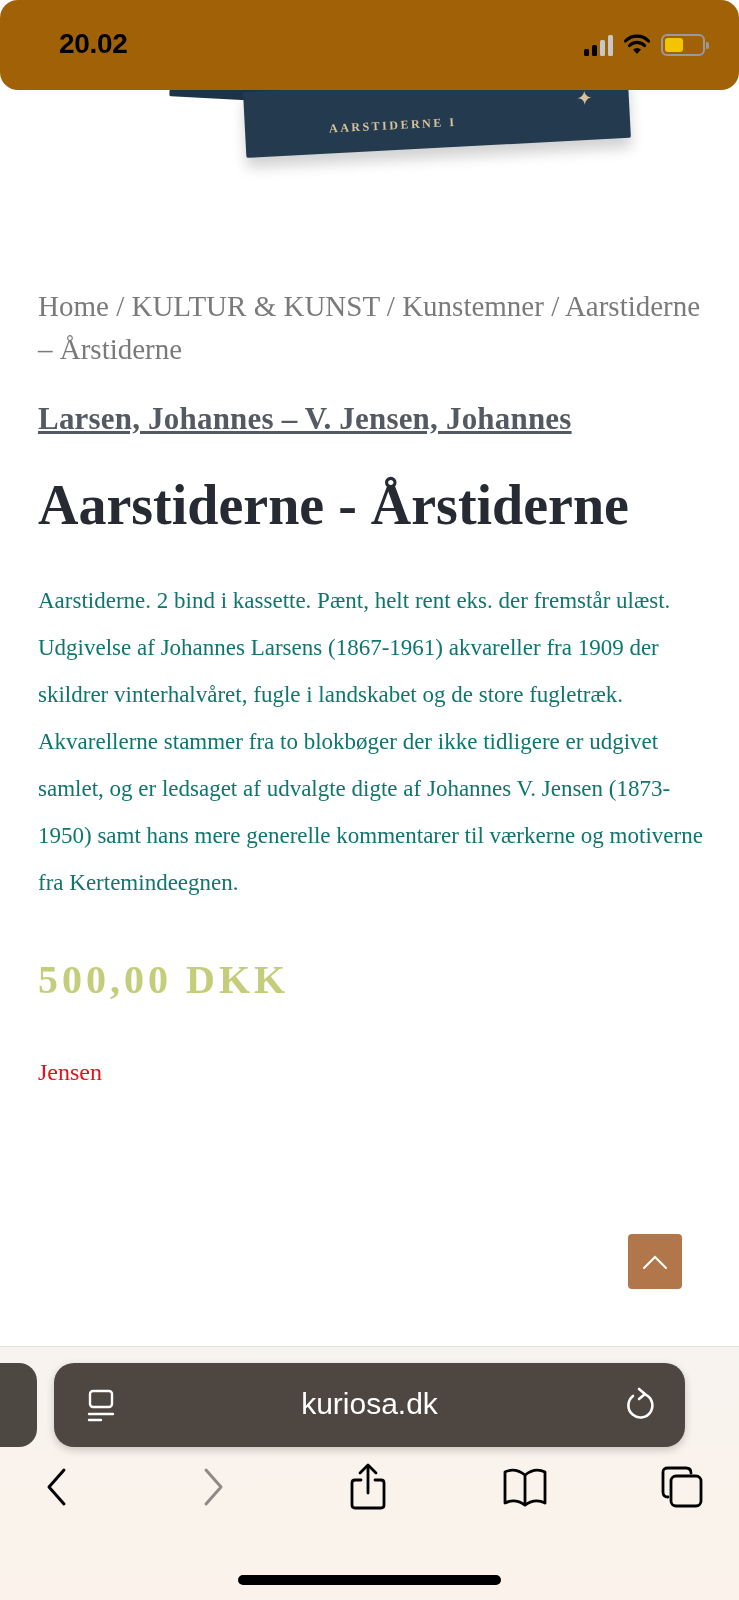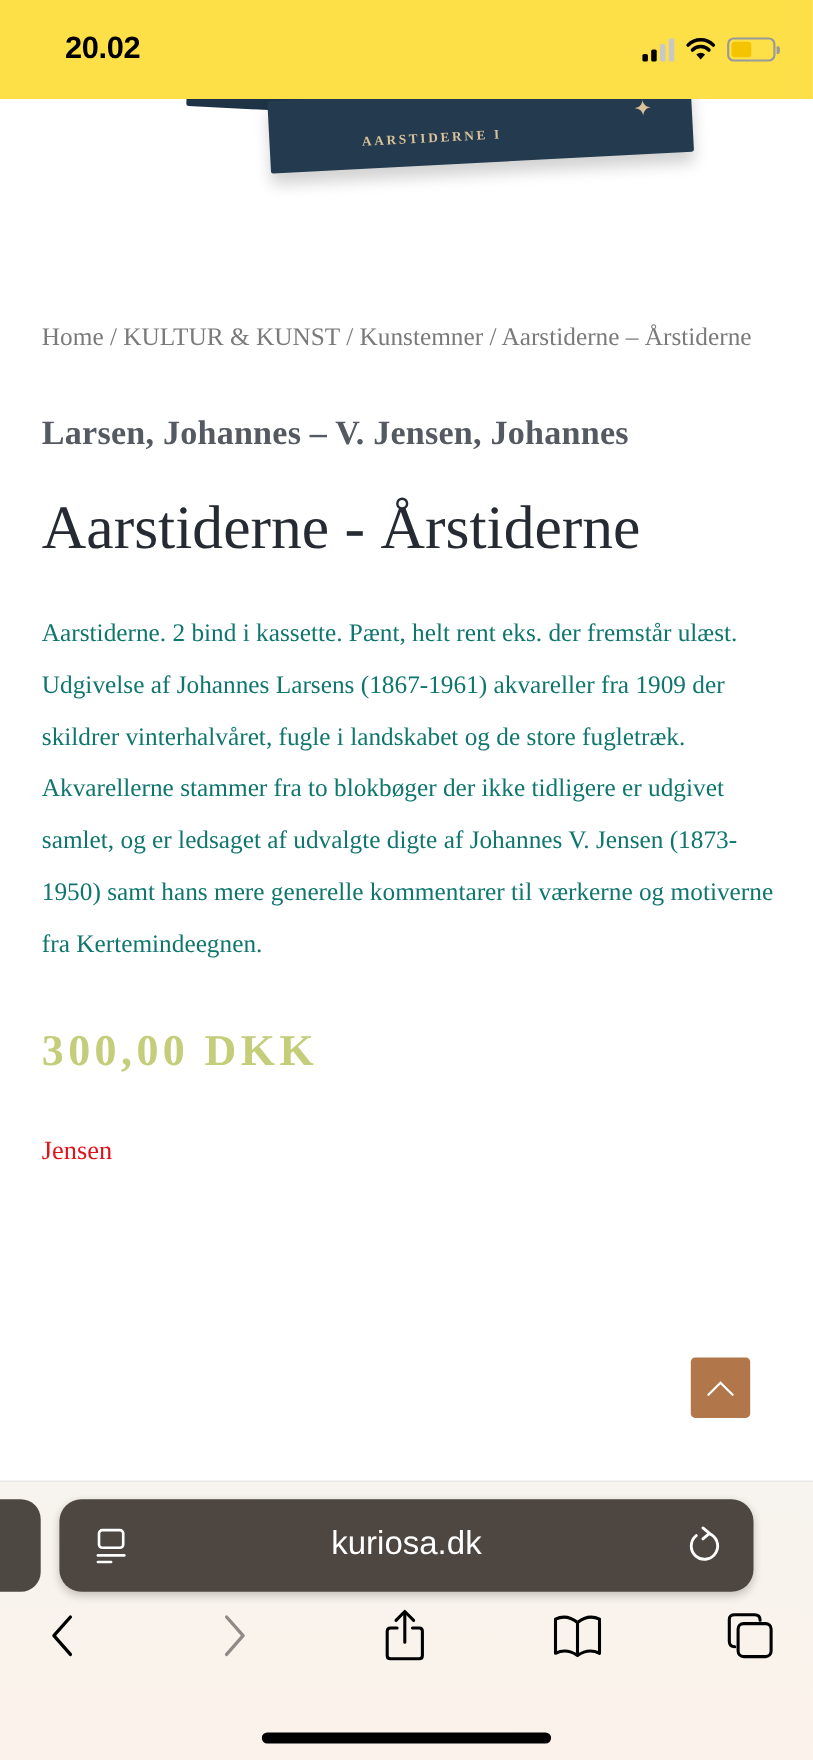--- a/index.html
+++ b/index.html
@@ -1,39 +1,39 @@
 <!DOCTYPE html>
 <html><head>
   <meta charset="utf-8">
   <style>
     * { box-sizing: border-box; margin: 0; padding: 0; }
     html, body { width: 739px; height: 1600px; overflow: hidden; background: #ffffff; }
     body { position: relative; font-family: "Liberation Serif", serif; }
 
-    .status-bar { position: absolute; top: 0; left: 0; width: 739px; height: 90px; background: #fde047; z-index: 5; }
+    .status-bar { position: absolute; top: 0; left: 0; width: 739px; height: 90px; background: #a16207; z-index: 5; border-radius: 18px; }
     .status-time { position: absolute; left: 59px; top: 28px; font-family: "Liberation Sans", sans-serif; font-size: 28px; font-weight: 700; color: #000; letter-spacing: -0.3px; }
     .status-icons { position: absolute; right: 34px; top: 34px; display: flex; align-items: center; gap: 10px; }
     .signal { display: flex; align-items: flex-end; gap: 3px; height: 22px; }
     .signal span { width: 5px; border-radius: 1.5px; background: #000; }
     .signal span.off { background: #c8c8c8; }
     .battery { width: 44px; height: 22px; border: 2px solid #9a9a9a; border-radius: 6px; position: relative; padding: 2px; }
     .battery .fill { width: 18px; height: 14px; background: #f5c400; border-radius: 3px; }
     .battery::after { content: ""; position: absolute; right: -6px; top: 6px; width: 3px; height: 7px; background: #9a9a9a; border-radius: 0 2px 2px 0; }
 
     .hero { position: absolute; top: 88px; left: 0; width: 739px; height: 110px; overflow: hidden; background: #fff; }
     .book-top { position: absolute; left: 170px; top: -20px; width: 450px; height: 40px; background: #1f3346; transform: rotate(3deg); border-radius: 2px; }
     .book-main { position: absolute; left: 243px; top: 4px; width: 385px; height: 66px; background: #233a4f; transform: rotate(-3deg); transform-origin: left top; box-shadow: 0 10px 14px rgba(0,0,0,0.18); border-radius: 2px; }
     .book-title { position: absolute; left: 84px; top: 34px; font-size: 12px; letter-spacing: 2.5px; color: #d8c29a; font-weight: 700; }
     .book-bird { position: absolute; right: 36px; top: 12px; font-size: 20px; color: #d8c29a; }
 
     .content { position: absolute; left: 38px; top: 285px; width: 665px; }
-    .breadcrumb { font-size: 23px; line-height: 43px; color: #7a7a7a; }
+    .breadcrumb { font-size: 29px; line-height: 43px; color: #7a7a7a; }
     .breadcrumb a { color: #7a7a7a; text-decoration: none; }
-    .authors { margin-top: 48px; font-size: 31px; font-weight: 700; color: #555a62; letter-spacing: 0.2px; }
-    .title { margin-top: 34px; font-size: 56px; line-height: 68px; color: #252a33; font-weight: 400; }
+    .authors { margin-top: 30px; font-size: 31px; font-weight: 700; color: #555a62; letter-spacing: 0.2px; text-decoration: underline; }
+    .title { margin-top: 34px; font-size: 56px; line-height: 68px; color: #252a33; font-weight: 700; }
     .subtitle { margin-top: 22px; font-size: 28px; font-style: italic; line-height: 51px; color: #6a6a6a; }
     .desc { margin-top: 38px; font-size: 23px; line-height: 47px; color: #0f766e; }
     .price { margin-top: 50px; font-size: 40px; font-weight: 700; color: #c4ce7a; letter-spacing: 4px; }
     .stock { margin-top: 56px; font-size: 24px; color: #e0131b; }
 
     .scroll-top { position: absolute; left: 628px; top: 1234px; width: 54px; height: 55px; background: #b1774a; border-radius: 4px; display: flex; align-items: center; justify-content: center; cursor: pointer; }
 
     .safari { position: absolute; left: 0; top: 1346px; width: 739px; height: 304px; background: linear-gradient(#f7f3ee, #fcf3ea); border-top: 1px solid #e2e2e2; }
     .prev-tab { position: absolute; left: -20px; top: 16px; width: 57px; height: 84px; background: #4e4843; border-radius: 18px; }
     .url-bar { position: absolute; left: 54px; top: 16px; width: 631px; height: 84px; background: #4d4641; border-radius: 20px; box-shadow: 0 3px 8px rgba(0,0,0,0.2); }
@@ -77,21 +77,21 @@
 </div>
 
 <div class="content">
   <nav class="breadcrumb">
     <a href="#">Home</a><span> / </span><a href="#">KULTUR &amp; KUNST</a><span> / </span><a href="#">Kunstemner</a><span> / </span><span>Aarstiderne – Årstiderne</span>
   </nav>
 
   <div class="authors">Larsen, Johannes – V. Jensen, Johannes</div>
   <h1 class="title">Aarstiderne - Årstiderne</h1>
   <p class="desc">Aarstiderne. 2 bind i kassette. Pænt, helt rent eks. der fremstår ulæst. Udgivelse af Johannes Larsens (1867-1961) akvareller fra 1909 der skildrer vinterhalvåret, fugle i landskabet og de store fugletræk. Akvarellerne stammer fra to blokbøger der ikke tidligere er udgivet samlet, og er ledsaget af udvalgte digte af Johannes V. Jensen (1873-1950) samt hans mere generelle kommentarer til værkerne og motiverne fra Kertemindeegnen.</p>
-  <div class="price">300,00 DKK</div>
+  <div class="price">500,00 DKK</div>
   <div class="stock">Jensen</div>
 </div>
 
 <div class="scroll-top">
   <svg width="26" height="16" viewBox="0 0 26 16">
     <path d="M2 14 L13 3 L24 14" stroke="#fff" stroke-width="2" fill="none" stroke-linecap="round"></path>
   </svg>
 </div>
 
 <div class="safari">

